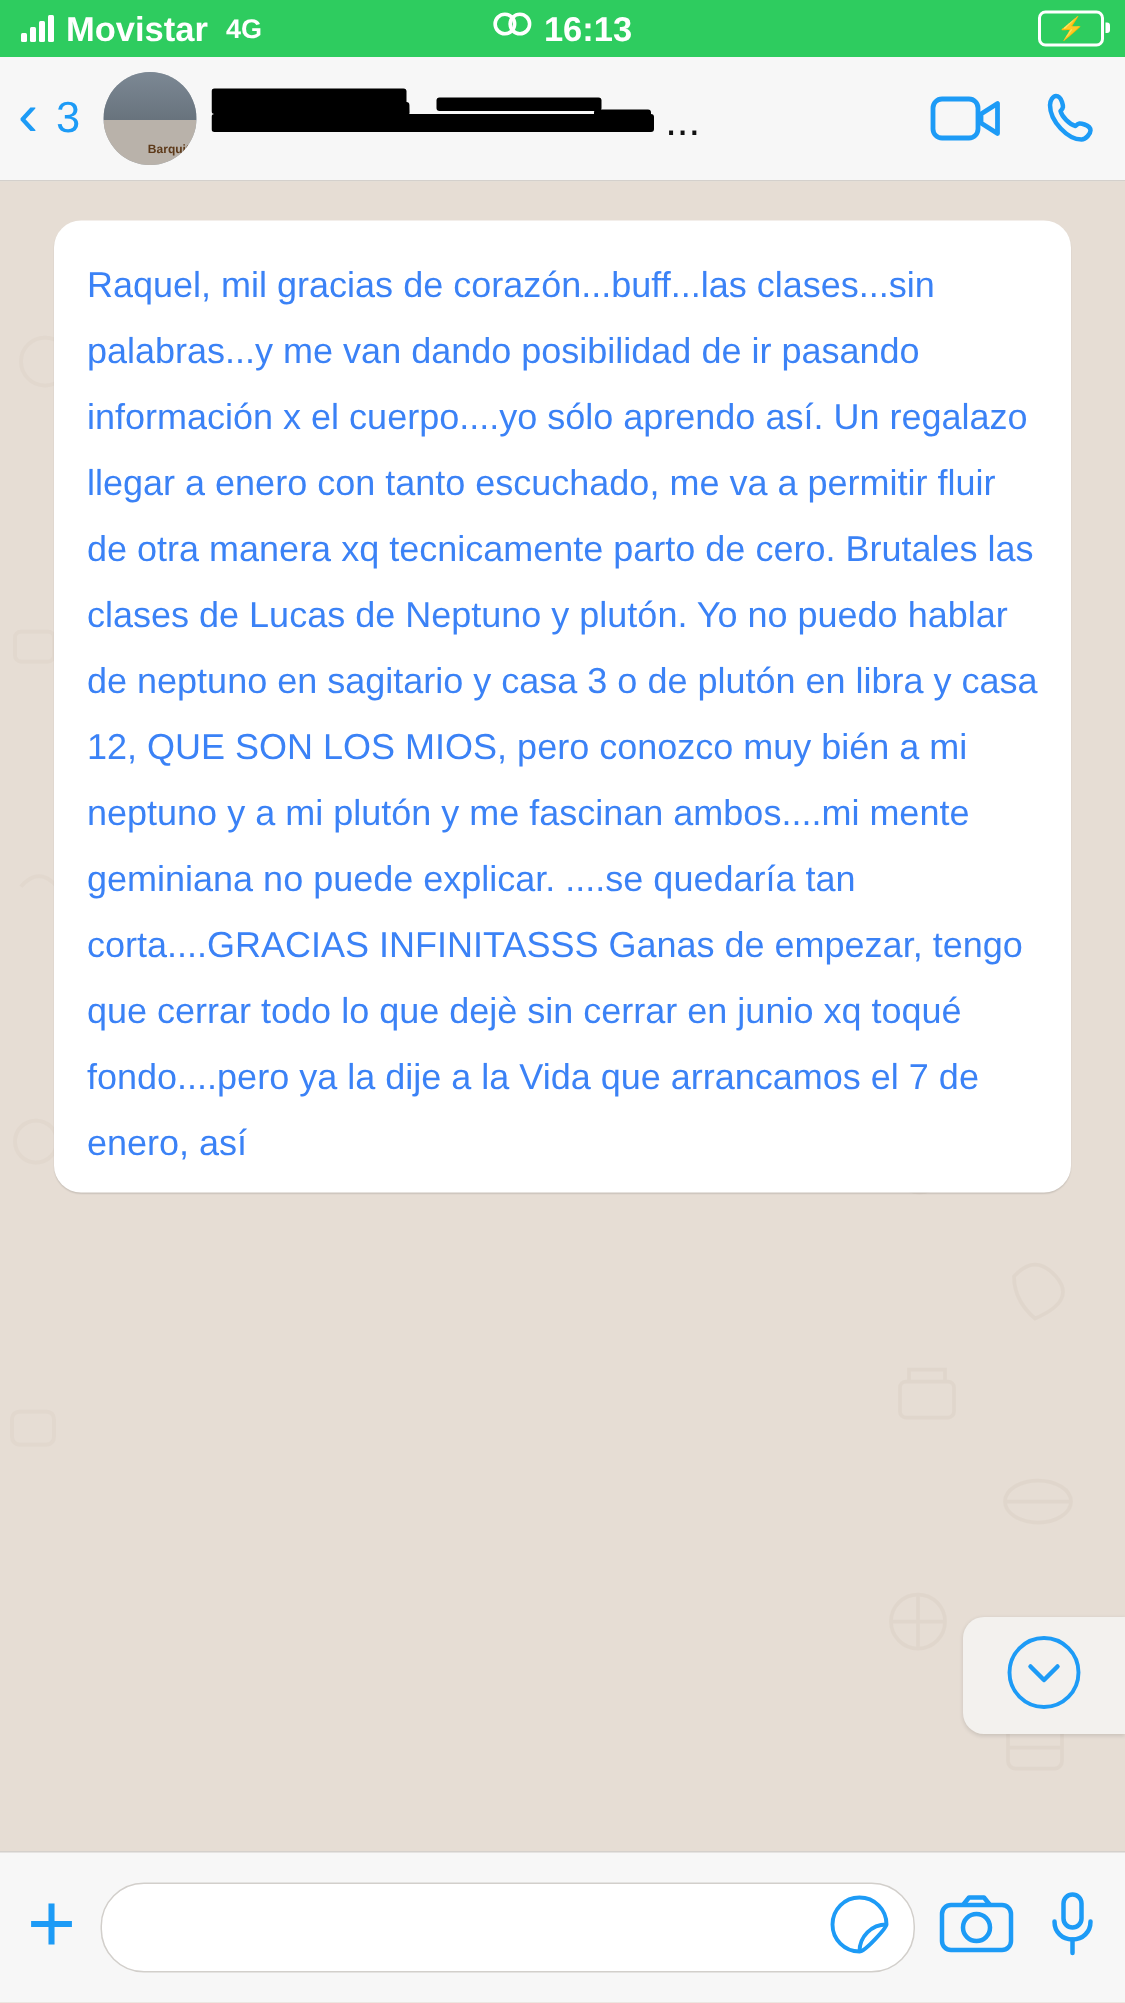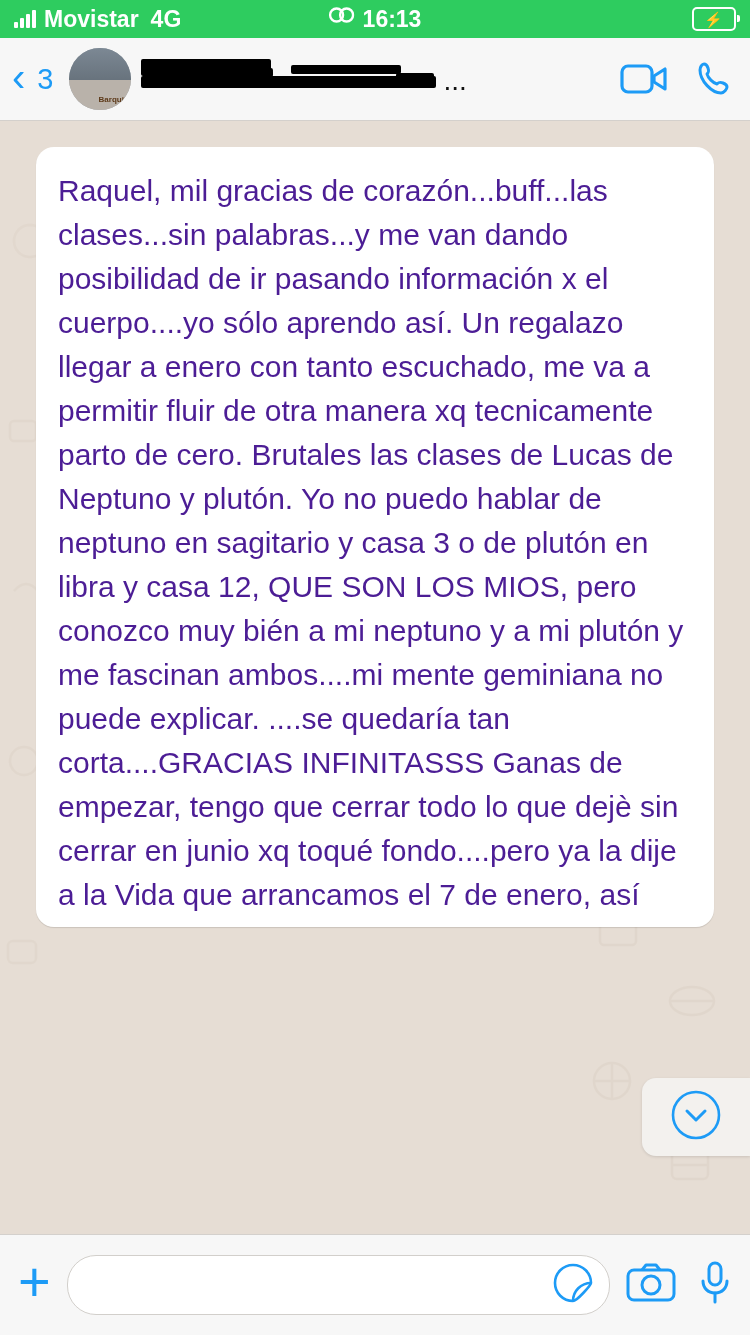--- a/index.html
+++ b/index.html
@@ -50,24 +50,24 @@
     display: block;
     width: 4px;
     background: #ffffff;
     border-radius: 1px;
   }
   .signal-bars i:nth-child(1) { height: 6px; }
   .signal-bars i:nth-child(2) { height: 10px; }
   .signal-bars i:nth-child(3) { height: 14px; }
   .signal-bars i:nth-child(4) { height: 18px; }
   .carrier { font-size: 23px; letter-spacing: 0; }
-  .network { font-size: 23px; margin-left: 4px; }
+  .network { font-size: 18px; margin-left: 4px; }
   .status-center {
     display: flex;
-    align-items: flex-start;
+    align-items: center;
     gap: 8px;
     position: absolute;
     left: 50%;
     transform: translateX(-50%);
   }
   .link-icon { font-size: 20px; }
   .clock { font-size: 23px; }
   .status-right {
     display: flex;
     align-items: center;
@@ -216,23 +216,23 @@
   .bubble {
     background: #ffffff;
     border-radius: 18px;
     padding: 22px 22px 10px 22px;
     max-height: 1090px;
     overflow: hidden;
     box-shadow: 0 1px 1px rgba(0,0,0,0.12);
   }
   .bubble p {
     margin: 0;
-    font-size: 30px;
+    font-size: 24px;
     line-height: 44px;
-    color: #4c1d95;
+    color: #3b82f6;
     word-wrap: break-word;
   }
   .scroll-down {
     position: absolute;
     right: 0px;
     bottom: 78px;
     width: 108px;
     height: 78px;
     background: #f3f1ee;
     border-radius: 14px 0 0 14px;

